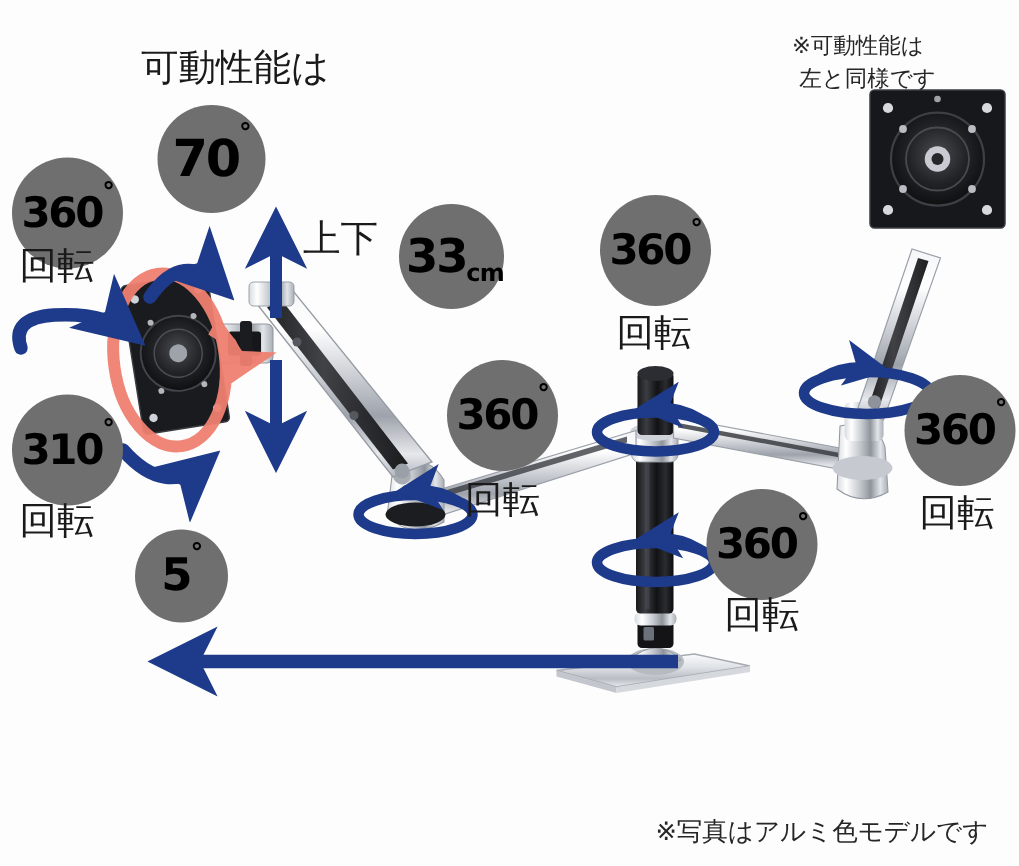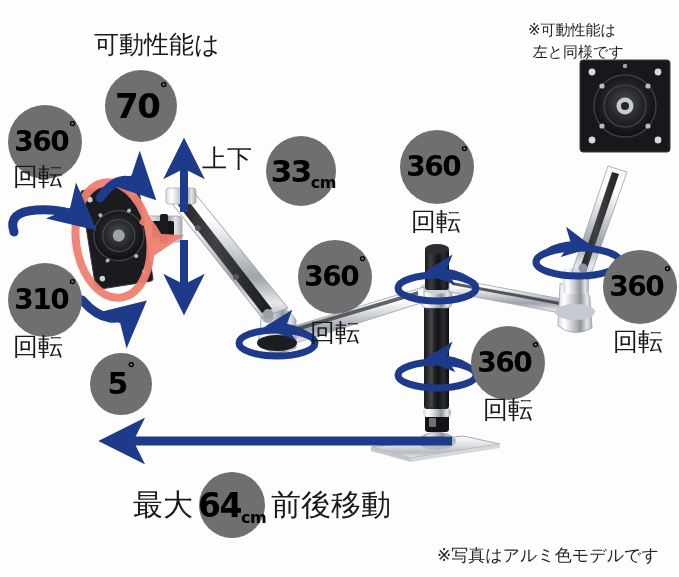--- a/index.html
+++ b/index.html
@@ -339,25 +339,18 @@
 
   <div class="cap" style="left:94px;  top:28px;">可動性能は</div>
   <div class="cap" style="left:186px; top:142px;margin-left:16px;">上下</div>
   <div class="cap" style="left:13px;  top:160px;">回転</div>
   <div class="cap" style="left:13px;  top:330px;">回転</div>
   <div class="cap" style="left:310px; top:316px;">回転</div>
   <div class="cap" style="left:411px; top:205px;">回転</div>
   <div class="cap" style="left:483px; top:393px;">回転</div>
   <div class="cap" style="left:613px; top:325px;">回転</div>
 
-  <div class="bottomrow" style="left:133px; top:472px;">
-    <span>最大</span>
-    <span class="badge b64" style="position:relative; left:0; top:0;">
-      <span><span class="val">64</span><span class="unit">cm</span></span>
-    </span>
-    <span>前後移動</span>
-  </div>
 
   <div class="note" style="left:528px; top:20px;  font-size:15px;">※可動性能は
  左と同様です</div>
   <div class="note" style="left:437px; top:543px; font-size:17px;">※写真はアルミ色モデルです</div>
 
 </div>
 
 </body></html>

